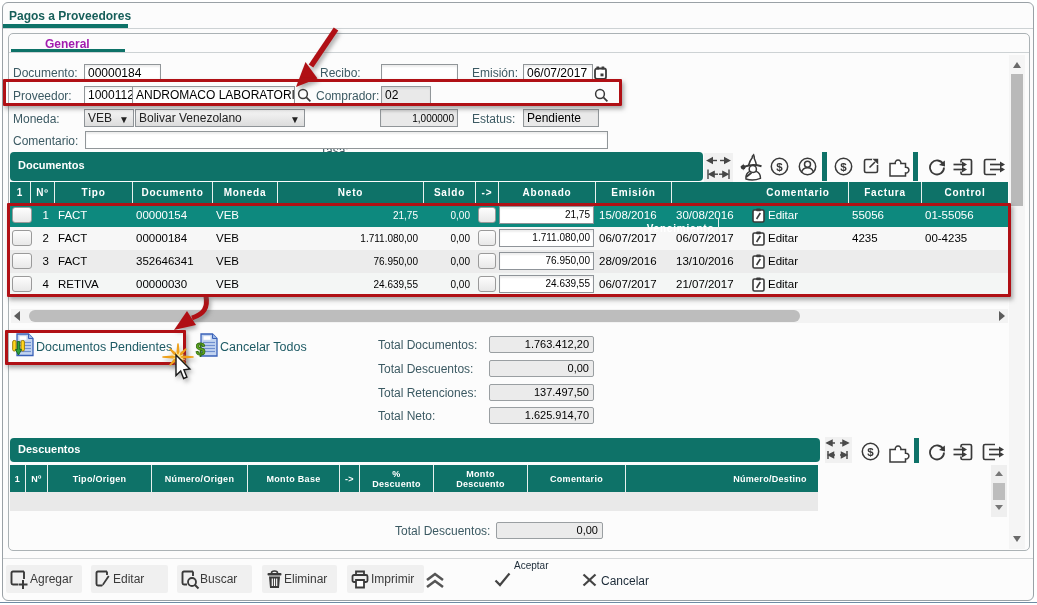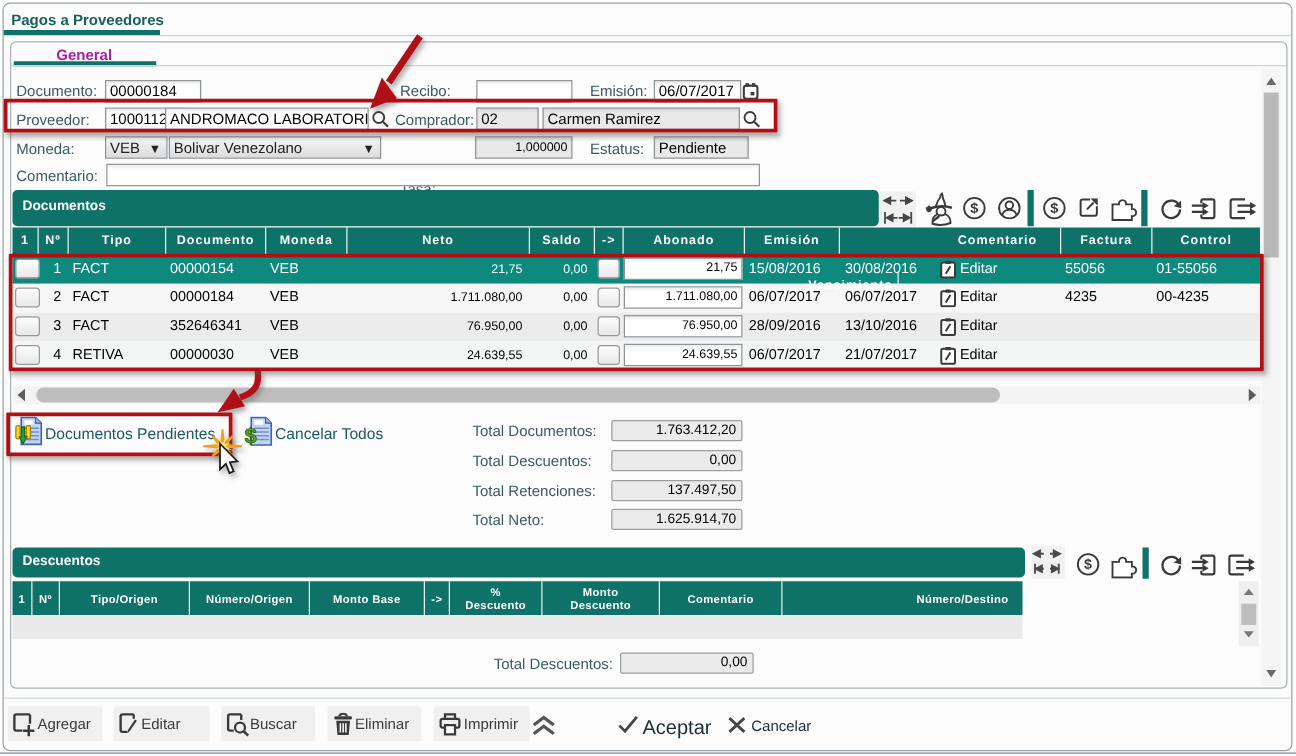--- a/index.html
+++ b/index.html
@@ -59,21 +59,20 @@
       <rect x="6.5" y="7.5" width="3" height="2.8" fill="#3c3c3c"></rect>
     </svg>
 
   <div class="inp" style="left:84px;top:86px;width:64px;">1000112</div>
   <div class="inp" style="left:132px;top:86px;width:163px;">ANDROMACO LABORATORIC</div>
   <svg class="abs" style="left:297px;top:88px;" width="15" height="15" viewBox="0 0 15 15">
       <circle cx="6" cy="6" r="4.4" fill="none" stroke="#3a3a3a" stroke-width="1.5"></circle>
       <line x1="9.4" y1="9.4" x2="13.4" y2="13.4" stroke="#3a3a3a" stroke-width="1.7"></line>
     </svg>
   <div class="inp inpg" style="left:381px;top:86px;width:50px;">02</div>
-  <div class="inp inpg" style="left:434px;top:86px;width:158px;">Carmen Ramirez</div>
   <svg class="abs" style="left:594px;top:88px;" width="15" height="15" viewBox="0 0 15 15">
       <circle cx="6" cy="6" r="4.4" fill="none" stroke="#3a3a3a" stroke-width="1.5"></circle>
       <line x1="9.4" y1="9.4" x2="13.4" y2="13.4" stroke="#3a3a3a" stroke-width="1.7"></line>
     </svg>
 
   <div class="sel" style="left:84px;top:109px;width:50px;">VEB<span class="ar">▼</span></div>
   <div class="sel" style="left:135px;top:109px;width:170px;">Bolivar Venezolano<span class="ar">▼</span></div>
   <div class="inp inpg" style="left:380px;top:109px;width:78px;text-align:right;font-size:10px;line-height:17px;">1,000000</div>
   <div class="inp inpg" style="left:523px;top:109px;width:76px;">Pendiente</div>
 
@@ -425,21 +424,21 @@
     <rect x="1.5" y="5" width="15" height="7" rx="1.5" fill="none" stroke="#3a3a3a" stroke-width="1.8"></rect>
     <path d="M5,10 H13 V17.5 H5 Z" fill="#fff" stroke="#3a3a3a" stroke-width="1.8"></path>
   </svg>
   <svg class="abs" style="left:425px;top:572px;" width="20" height="17" viewBox="0 0 20 17">
     <path d="M2,8 L10,2 L18,8" fill="none" stroke="#555" stroke-width="2.6"></path>
     <path d="M2,15 L10,9 L18,15" fill="none" stroke="#555" stroke-width="2.6"></path>
   </svg>
   <svg class="abs" style="left:494px;top:572px;" width="17" height="15" viewBox="0 0 17 15">
     <path d="M1.5,8.5 L6,13 L15.5,1.5" fill="none" stroke="#444" stroke-width="2.2"></path>
   </svg>
-  <div class="abs" style="left:514px;top:574px;font-size:16px;color:#1c2b38;">Aceptar</div>
+  <div class="abs" style="left:514px;top:560px;font-size:10px;color:#1c2b38;">Aceptar</div>
   <svg class="abs" style="left:582px;top:573px;" width="15" height="14" viewBox="0 0 15 14">
     <line x1="1.5" y1="1.5" x2="13.5" y2="12.5" stroke="#444" stroke-width="2.2"></line>
     <line x1="13.5" y1="1.5" x2="1.5" y2="12.5" stroke="#444" stroke-width="2.2"></line>
   </svg>
   <div class="abs" style="left:601px;top:574px;font-size:12px;color:#1c2b38;">Cancelar</div>
 
   <svg class="abs" style="left:162px;top:342px;z-index:70;filter:drop-shadow(2px 3px 2px rgba(90,90,90,0.45));" width="40" height="44" viewBox="0 0 40 44">
     <g transform="translate(16,15)">
       <polygon points="15,0 2.3,1 7.8,7.8 1,2.3 0,13 -1,2.3 -7.8,7.8 -2.3,1 -15,0 -2.3,-1 -7.8,-7.8 -1,-2.3 0,-13 1,-2.3 7.8,-7.8 2.3,-1" fill="#ffd437" stroke="#efa11a" stroke-width="1.6" stroke-linejoin="round"></polygon>
       <polygon points="10,0 1.8,0.8 5.2,5.2 0.8,1.8 0,9 -0.8,1.8 -5.2,5.2 -1.8,0.8 -10,0 -1.8,-0.8 -5.2,-5.2 -0.8,-1.8 0,-9 0.8,-1.8 5.2,-5.2 1.8,-0.8" fill="#ffe896" stroke="none" transform="rotate(22.5)"></polygon>

